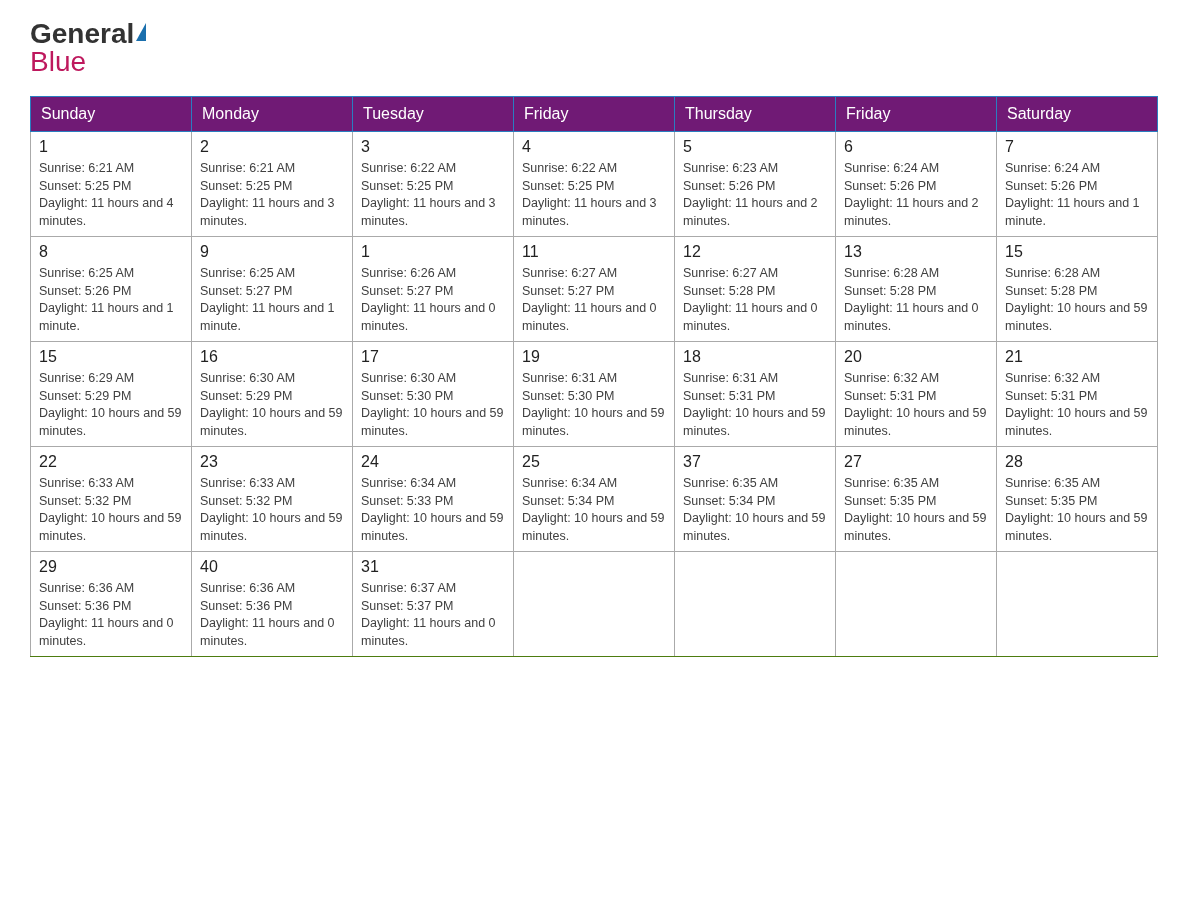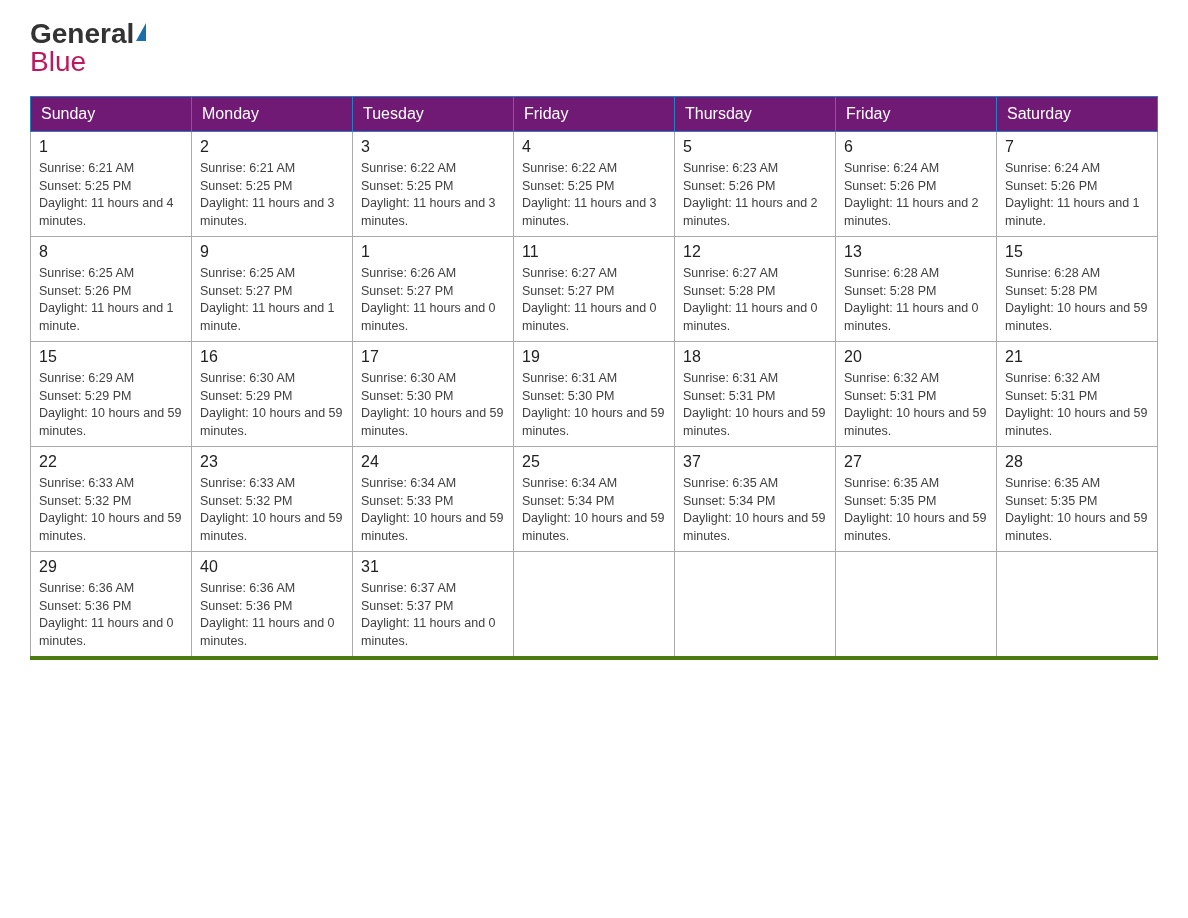--- a/index.html
+++ b/index.html
@@ -93,21 +93,21 @@
     }
     .day-info {
       font-size: 12.5px;
       color: #404040;
       line-height: 1.4;
     }
     .empty-cell {
       background: #fff;
     }
     tr:last-child td {
-      border-bottom: 4px solid #4d7c0f;
+      border-bottom: 1px solid #4d7c0f;
     }
     .calendar-table thead tr th {
       border-top: 1px solid #2a7dc0;
     }
   </style>
 </head>
 <body>
 
 <div class="header">
   <div class="logo">

